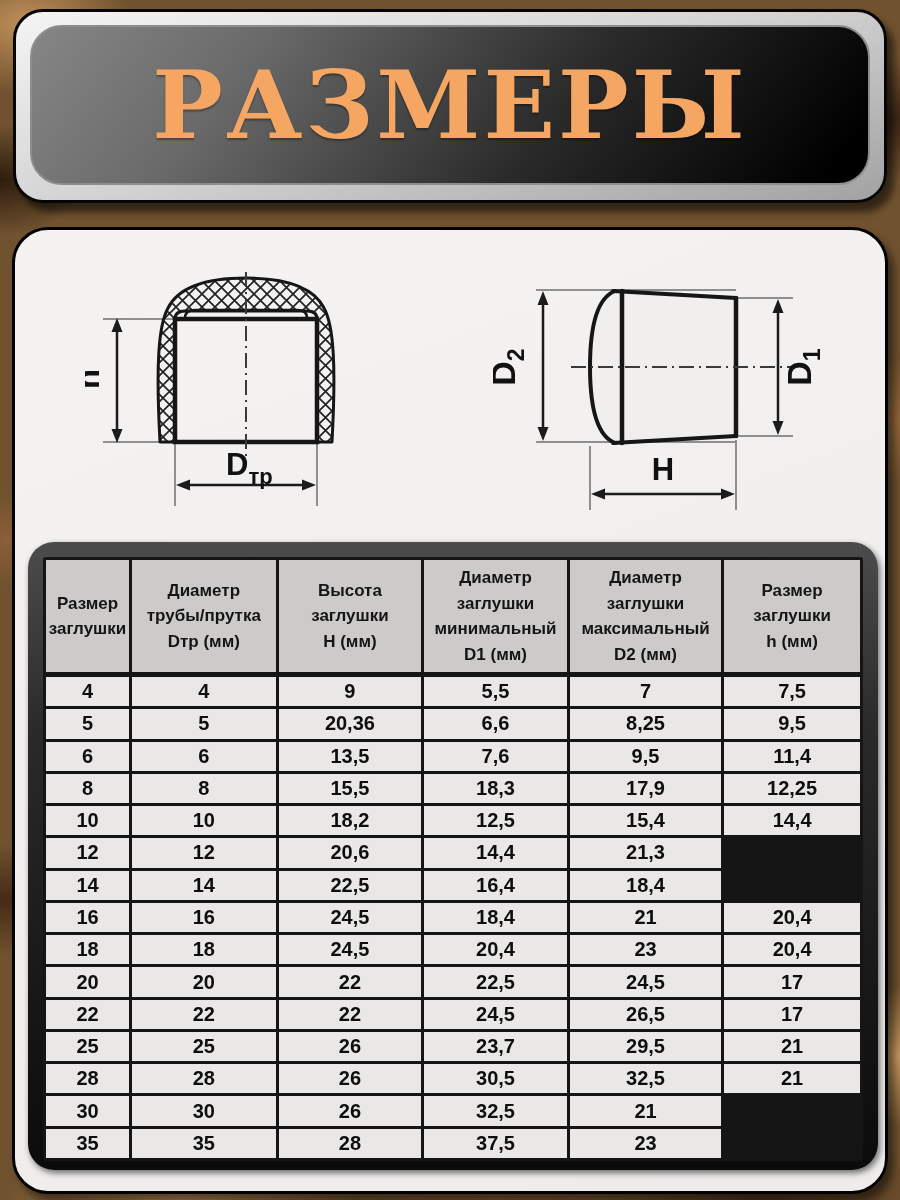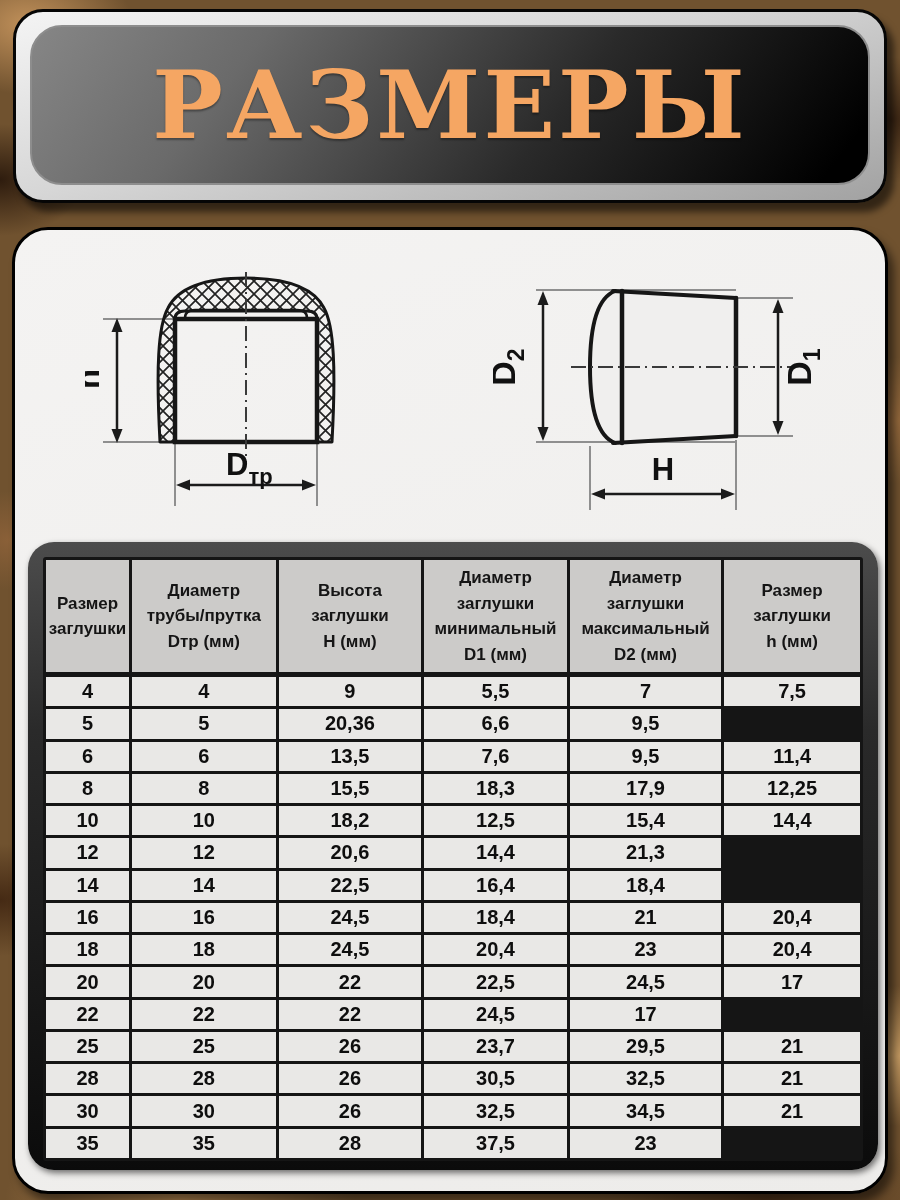--- a/index.html
+++ b/index.html
@@ -201,20 +201,21 @@
           <div class="td">9</div>
           <div class="td">5,5</div>
           <div class="td">7</div>
           <div class="td">7,5</div>
         </div>
         <div class="trow">
           <div class="td">5</div>
           <div class="td">5</div>
           <div class="td">20,36</div>
           <div class="td">6,6</div>
+          <div class="td">8,25</div>
           <div class="td">9,5</div>
         </div>
         <div class="trow">
           <div class="td">6</div>
           <div class="td">6</div>
           <div class="td">13,5</div>
           <div class="td">7,6</div>
           <div class="td">9,5</div>
           <div class="td">11,4</div>
         </div>
@@ -270,20 +271,21 @@
           <div class="td">22</div>
           <div class="td">22,5</div>
           <div class="td">24,5</div>
           <div class="td">17</div>
         </div>
         <div class="trow">
           <div class="td">22</div>
           <div class="td">22</div>
           <div class="td">22</div>
           <div class="td">24,5</div>
+          <div class="td">26,5</div>
           <div class="td">17</div>
         </div>
         <div class="trow">
           <div class="td">25</div>
           <div class="td">25</div>
           <div class="td">26</div>
           <div class="td">23,7</div>
           <div class="td">29,5</div>
           <div class="td">21</div>
         </div>
@@ -293,21 +295,20 @@
           <div class="td">26</div>
           <div class="td">30,5</div>
           <div class="td">32,5</div>
           <div class="td">21</div>
         </div>
         <div class="trow">
           <div class="td">30</div>
           <div class="td">30</div>
           <div class="td">26</div>
           <div class="td">32,5</div>
-          <div class="td">34,5</div>
           <div class="td">21</div>
         </div>
         <div class="trow">
           <div class="td">35</div>
           <div class="td">35</div>
           <div class="td">28</div>
           <div class="td">37,5</div>
           <div class="td">23</div>
         </div>
       </div>

